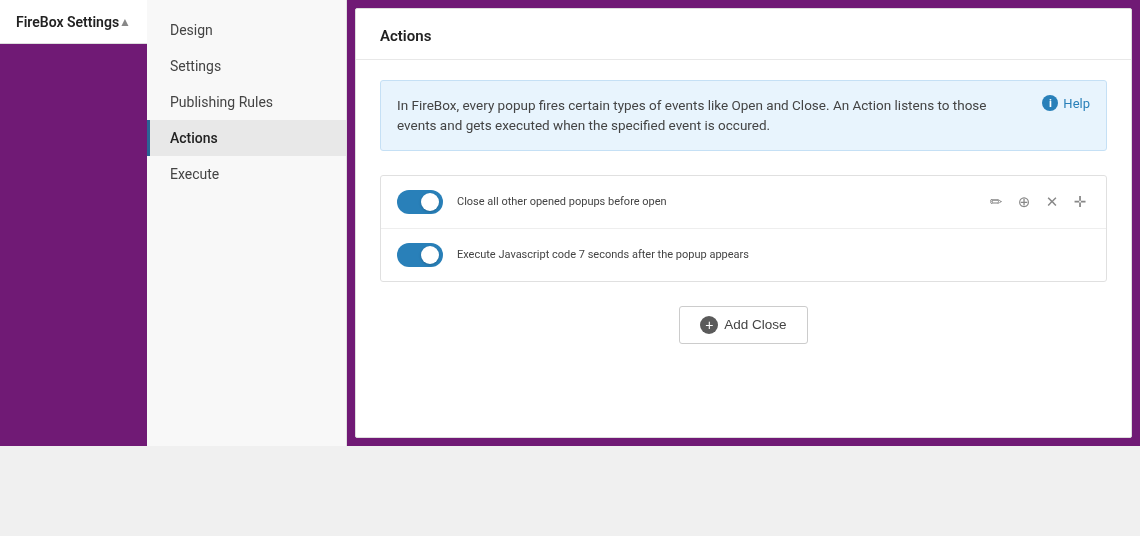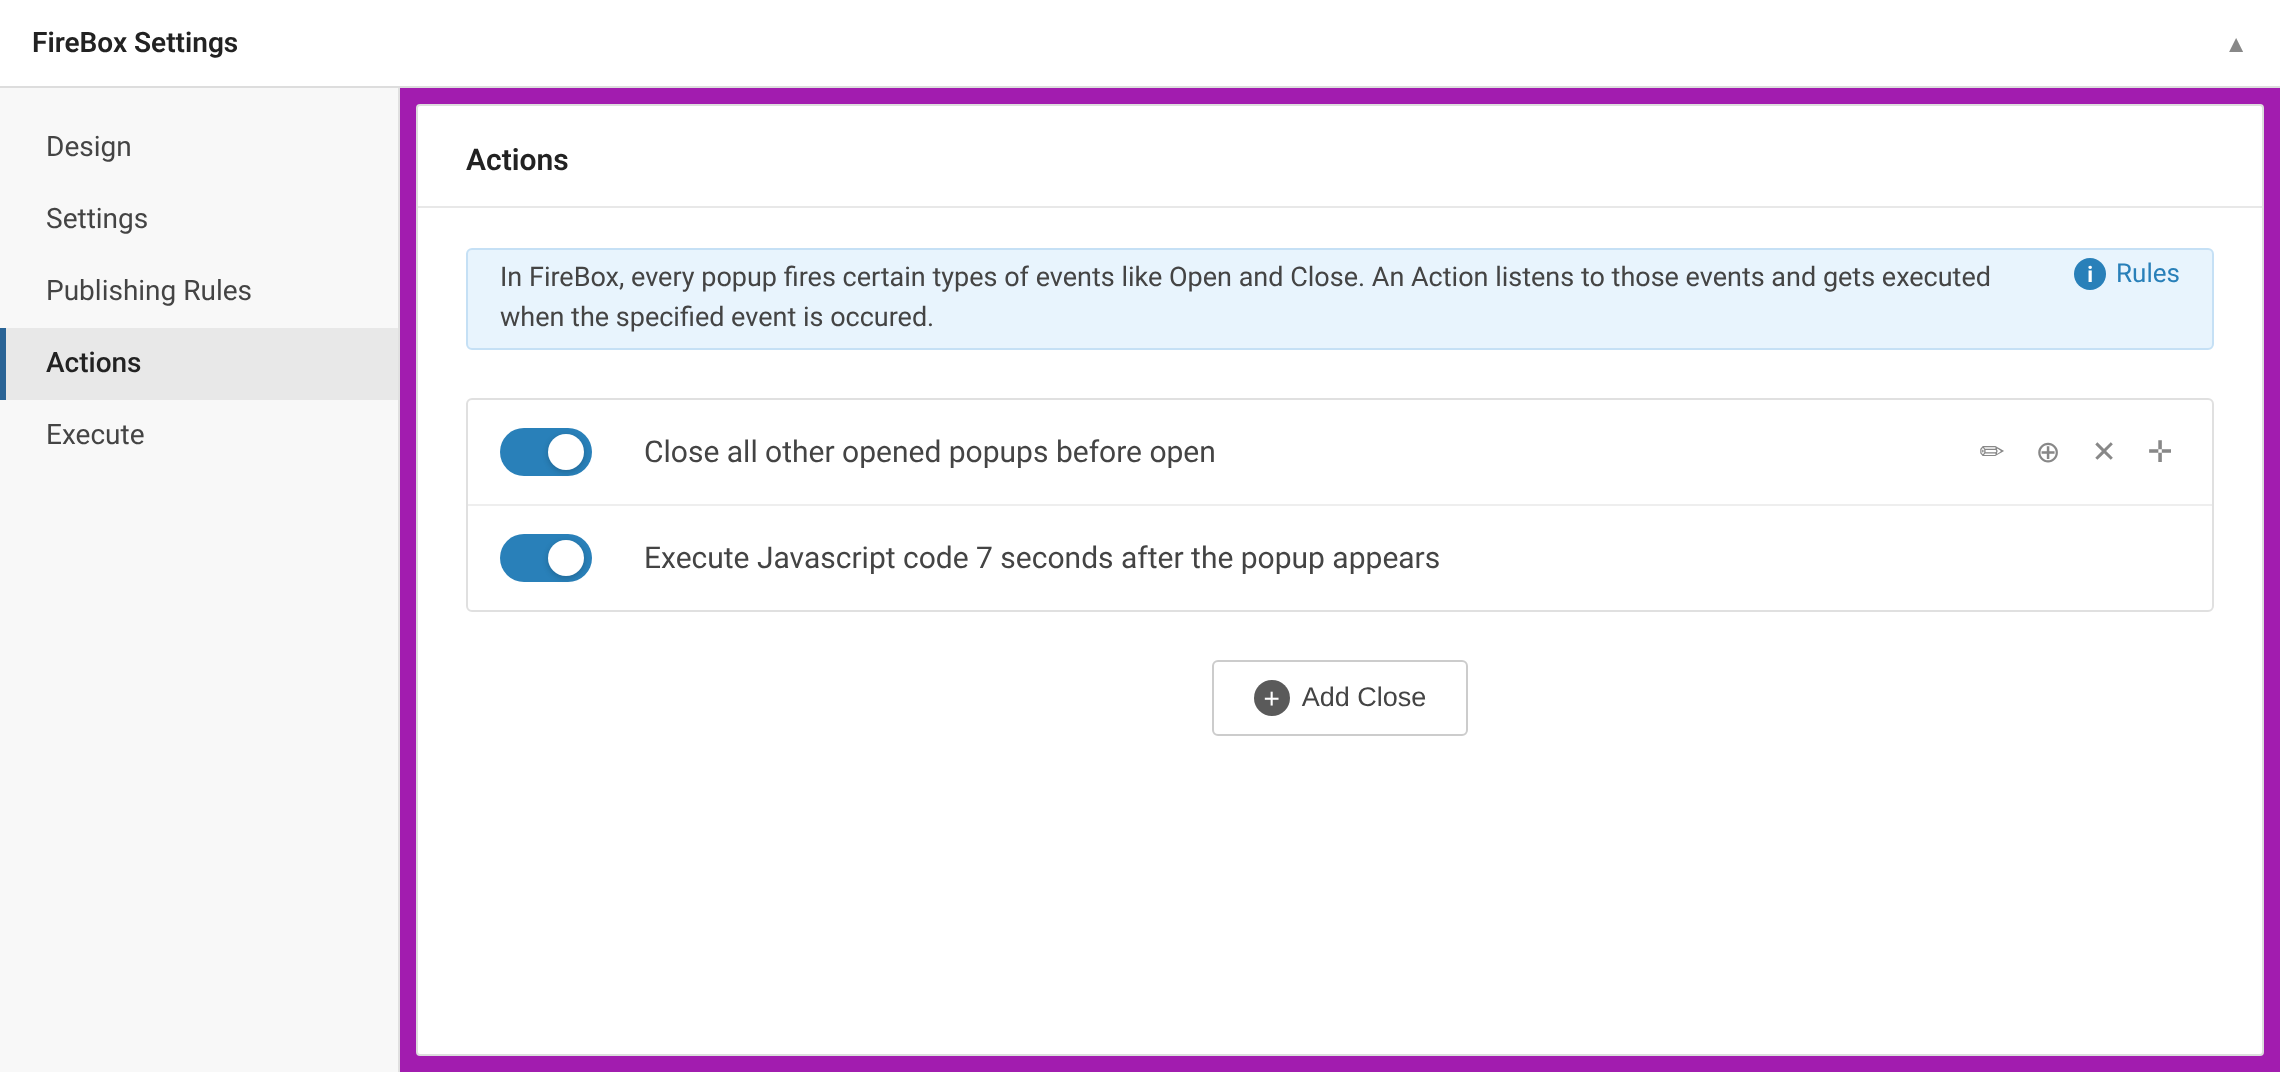--- a/index.html
+++ b/index.html
@@ -5,24 +5,24 @@
     * { box-sizing: border-box; margin: 0; padding: 0; }
     body {
       font-family: -apple-system, BlinkMacSystemFont, "Segoe UI", Roboto, sans-serif;
       font-size: 14px;
       background: #f0f0f0;
       color: #333;
     }
 
     .app-container {
       width: 1140px;
-      height: 536px;
-      display: flex;
-      flex-direction: column;
-      background: #a21caf;
+      height: 446px;
+      display: flex;
+      flex-direction: row;
+      background: #701a75;
       overflow: hidden;
     }
 
     .top-bar {
       display: flex;
       align-items: center;
       justify-content: space-between;
       background: #fff;
       padding: 0 16px;
       height: 44px;
@@ -91,21 +91,21 @@
     }
 
     .content-body {
       padding: 20px 24px;
     }
 
     .info-box {
       background: #e8f4fd;
       border: 1px solid #c5e0f5;
       border-radius: 3px;
-      padding: 4px 16px;
+      padding: 14px 16px;
       display: flex;
       align-items: flex-start;
       justify-content: space-between;
       margin-bottom: 24px;
     }
 
     .info-box-text {
       font-size: 13.5px;
       color: #444;
       line-height: 1.5;
@@ -176,24 +176,23 @@
       cursor: pointer;
       width: 20px;
       height: 20px;
       display: flex;
       align-items: center;
       justify-content: center;
       border-radius: 50%;
     }
 
     .action-label {
-      font-size: 15px;
+      font-size: 11px;
       color: #444;
       flex: 1;
-      margin-left: 12px;
     }
 
     
     .toggle {
       position: relative;
       width: 46px;
       height: 24px;
       flex-shrink: 0;
     }
 
@@ -291,21 +290,21 @@
       <div class="content-header">
         <span class="content-header-title">Actions</span>
       </div>
 
       <div class="content-body">
 
         <div class="info-box">
           <span class="info-box-text">In FireBox, every popup fires certain types of events like Open and Close. An Action listens to those events and gets executed when the specified event is occured.</span>
           <span class="info-box-help">
             <span class="info-icon">i</span>
-            <span>Rules</span>
+            <span>Help</span>
           </span>
         </div>
 
         <div class="actions-list">
 
           <div class="action-row">
             <label class="toggle">
               <input type="checkbox" checked="" style="">
               <span class="toggle-slider"></span>
             </label>

